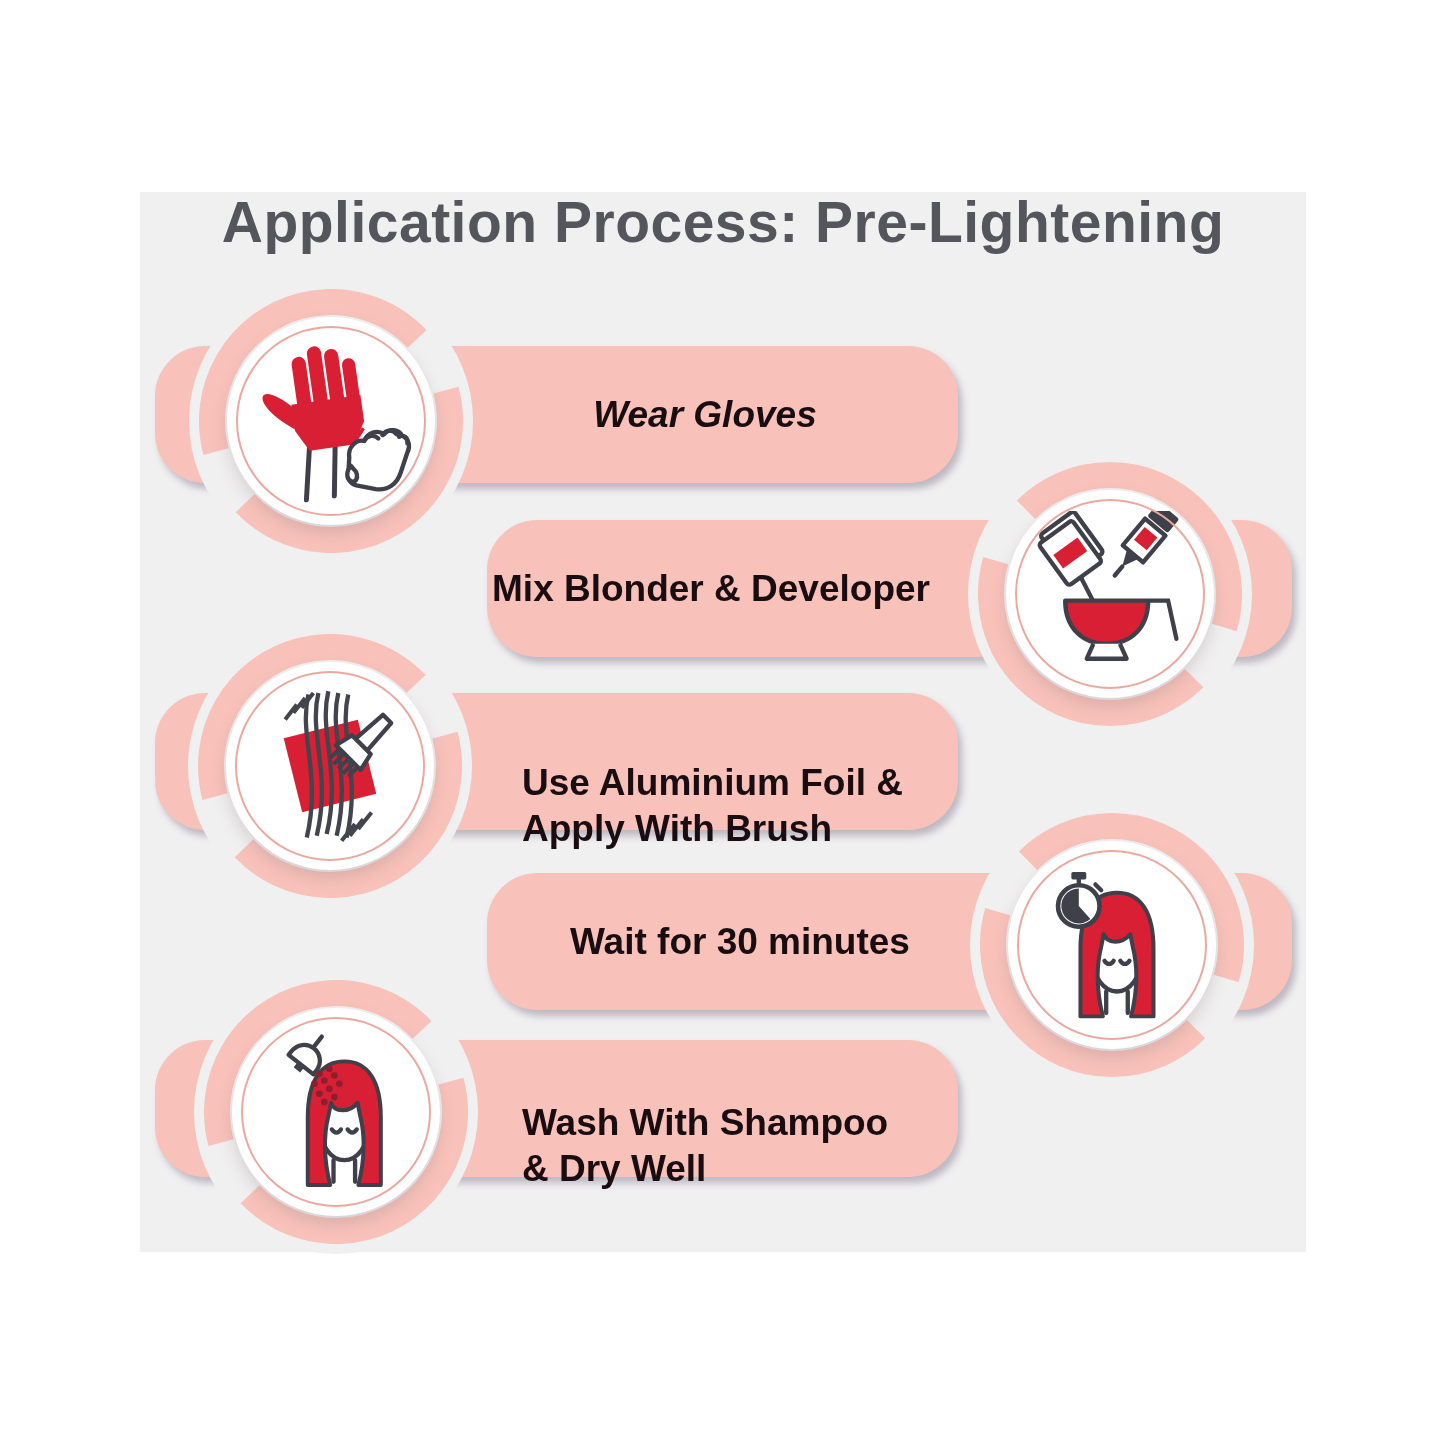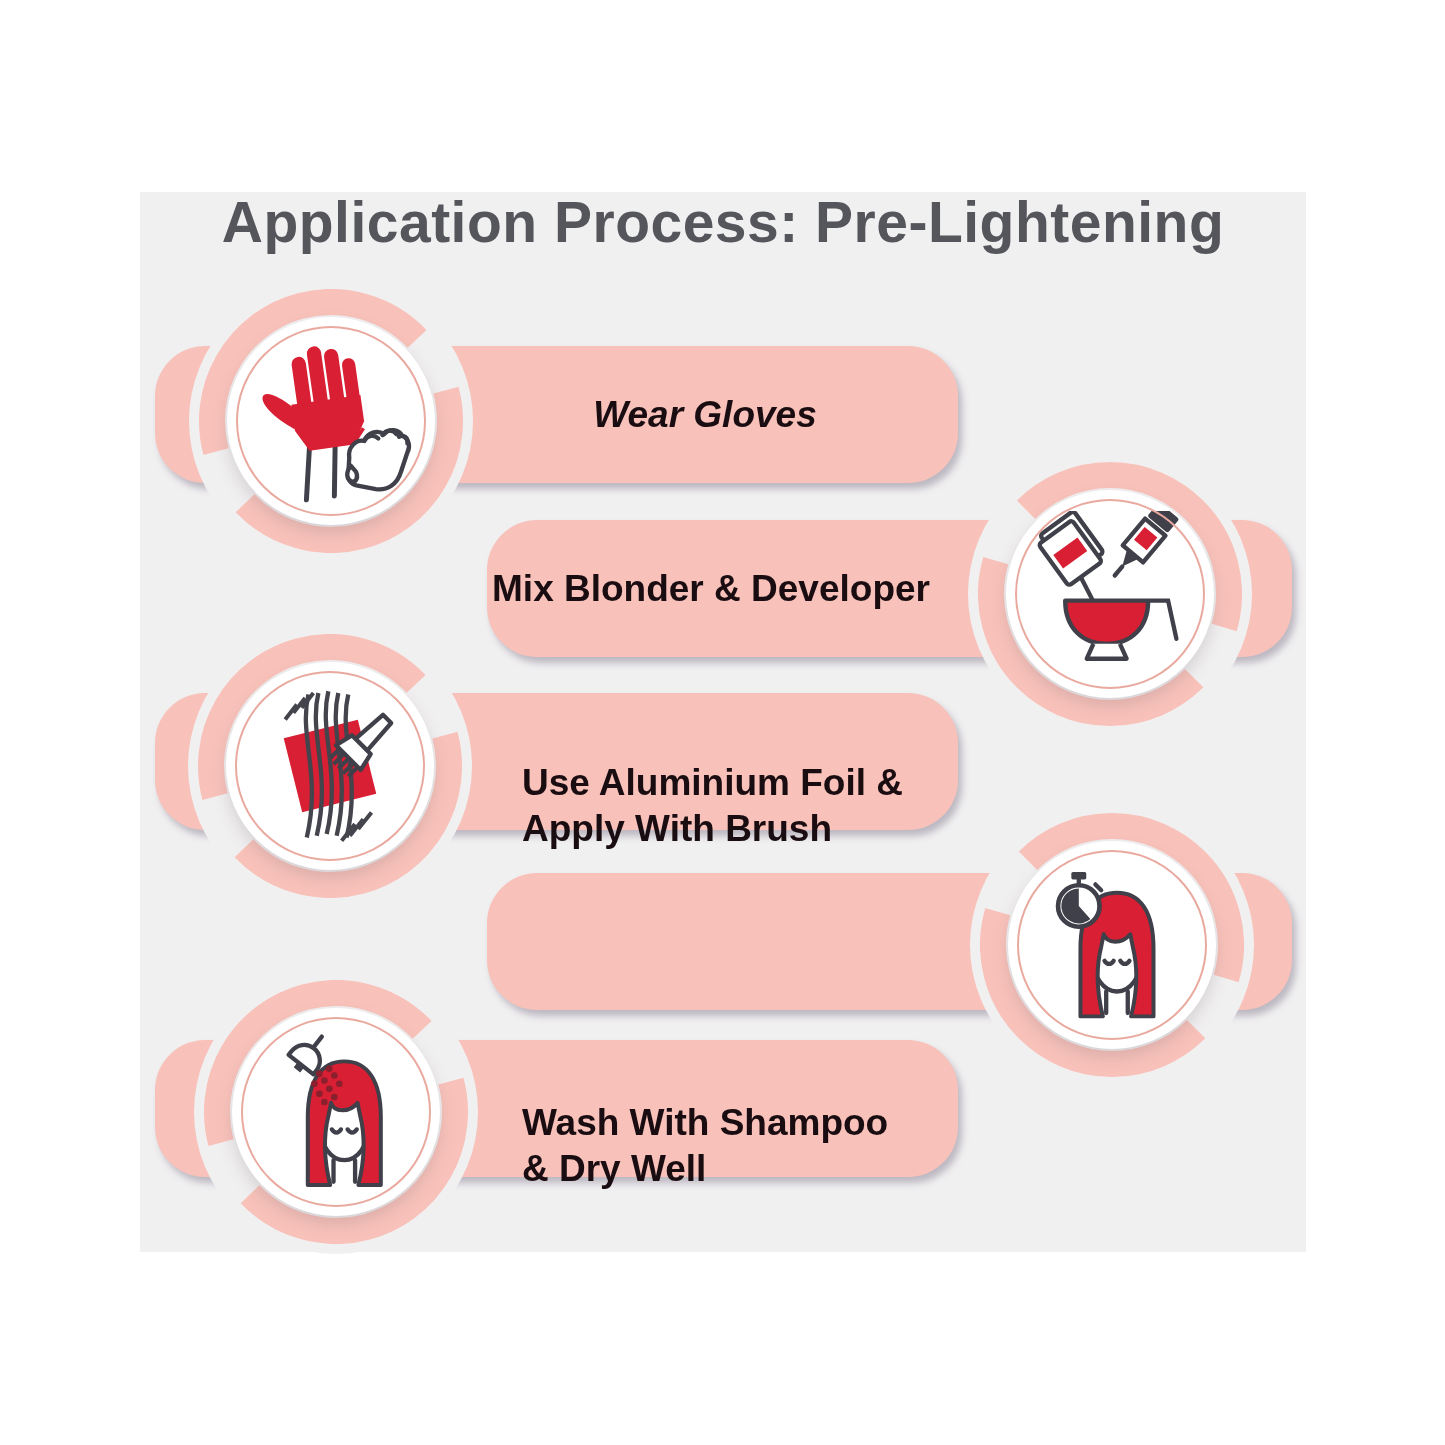--- a/index.html
+++ b/index.html
@@ -138,20 +138,21 @@
         <path class="s-ln2" stroke-width="2.2" d="M42.5 57.5 C44 60 46.5 60 48 57.5 M52 57.5 C53.5 60 56 60 57.5 57.5"></path>
       </g>
       <g>
         <rect class="f-ink" x="25.5" y="6" width="9" height="4.5" rx="1"></rect>
         <path class="s-ln2" d="M30 10.5 L30 14 M40 13.5 L43.5 17"></path>
         <circle cx="30" cy="26.5" r="12.5" fill="#fff" stroke="var(--ink)" stroke-width="2.8"></circle>
         <path class="f-ink" d="M30 26.5 L30 16 A10.5 10.5 0 1 0 37 34.3 Z"></path>
       </g>
     </svg>
   </div>
+  <div class="label center" style="left:505px;top:873px;width:470px;">Wait for 30 minutes</div>
 
   <div class="pill" style="left:155px;top:1040px;width:803px;"></div>
   <div class="halo" style="left:194px;top:970px;"></div>
   <svg class="decor" style="left:204px;top:980px;" viewBox="0 0 264 264">
     <circle cx="132" cy="132" r="119" fill="none" stroke="var(--pill)" stroke-width="26" stroke-dasharray="314 59.9" transform="rotate(-15 132 132)"></circle>
   </svg>
   <div class="badge" style="left:232px;top:1008px;">
     <svg class="icon" viewBox="0 0 100 100">
       <g transform="translate(5 3)">
         <ellipse class="s-w" cx="50" cy="56" rx="14.5" ry="20" stroke-width="2.4"></ellipse>

